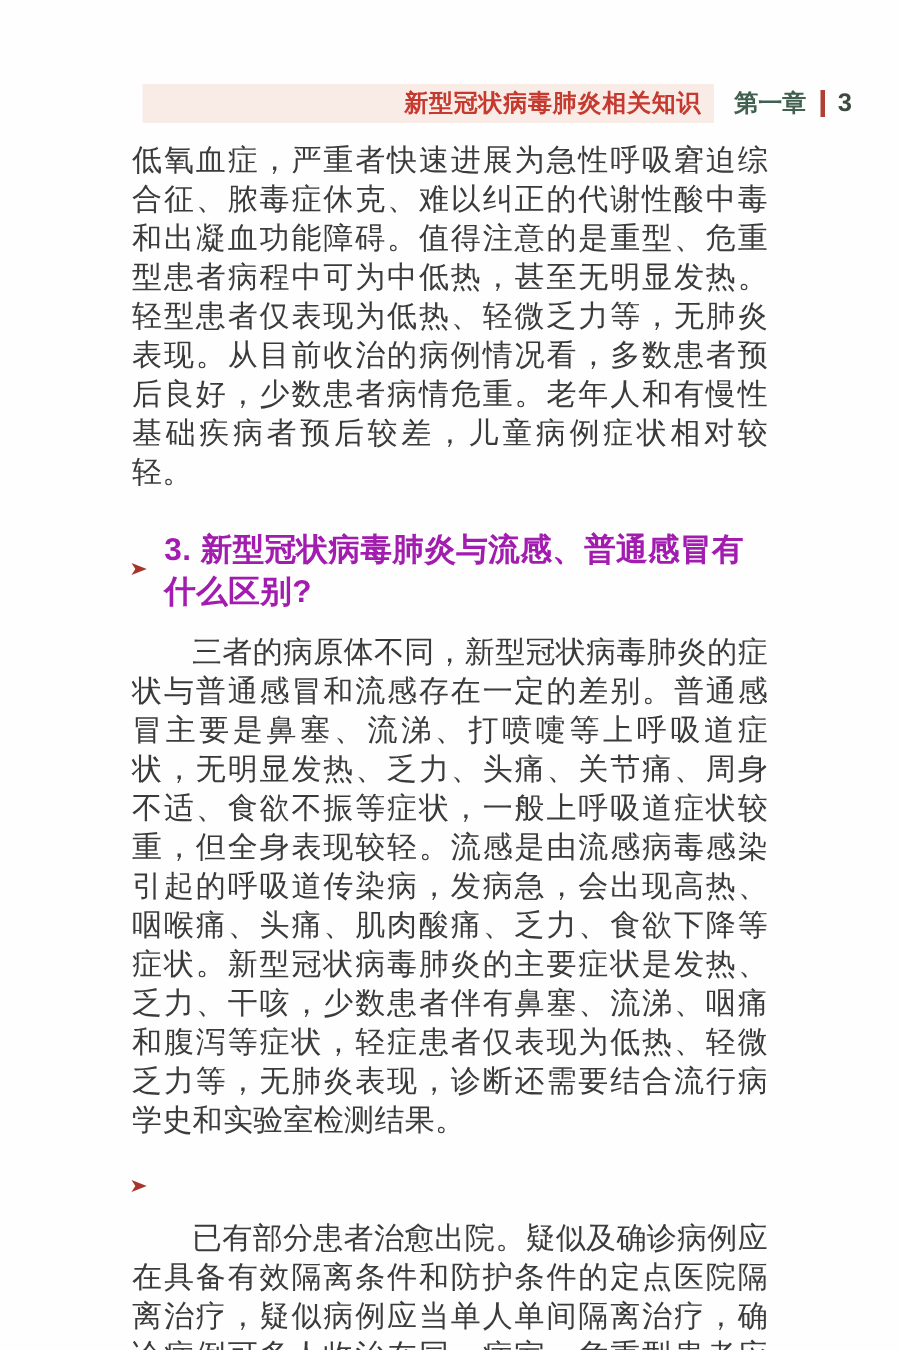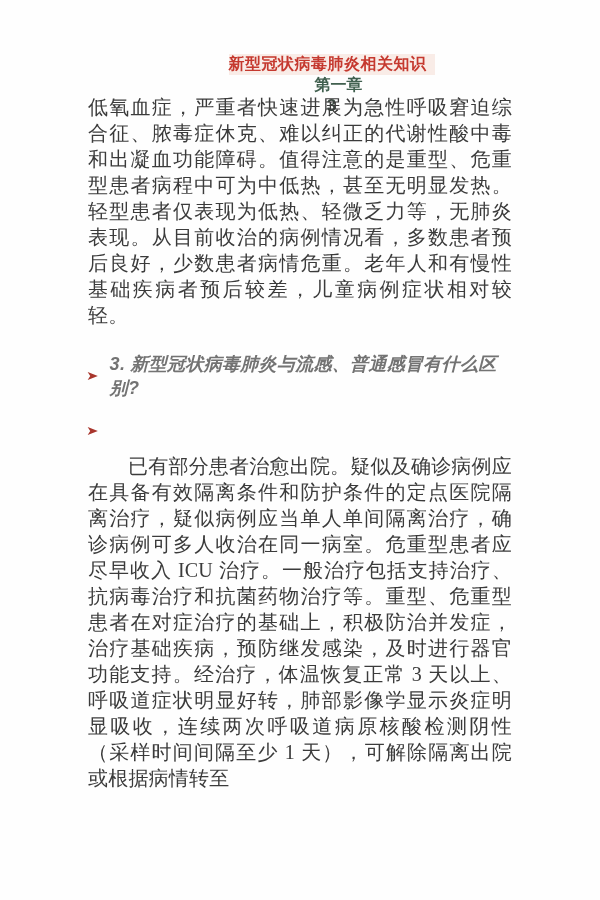--- a/index.html
+++ b/index.html
@@ -17,21 +17,20 @@
   }
   
   .header {
     position: absolute;
     top: 54px;
     left: 95px;
     right: 32px;
     height: 30px;
     display: flex;
     align-items: center;
-    flex-direction: column;
   }
   .band {
     flex: 1;
     height: 26px;
     background: #f9ece7;
     display: flex;
     align-items: center;
     justify-content: flex-end;
     padding-right: 8px;
   }
@@ -87,26 +86,25 @@
     gap: 11px;
     margin: 24px 0 14px -2px;
   }
   .arrow {
     color: #a8352c;
     font-size: 15px;
     line-height: 1;
     transform: scaleY(0.85);
   }
   .heading-text {
-    color: #737373;
+    color: #a21caf;
     font-family: "Liberation Sans", sans-serif;
     font-weight: bold;
-    font-size: 18px;
+    font-size: 21px;
     letter-spacing: 0.3px;
-    font-style: italic;
   }
 </style>
 </head>
 <body>
 
 <div class="page">
 
   <div class="header">
     <div class="band">
       <span class="band-title">新型冠状病毒肺炎相关知识</span>
@@ -118,20 +116,21 @@
 
   <div class="content">
 
     <p class="body-para">低氧血症，严重者快速进展为急性呼吸窘迫综合征、脓毒症休克、难以纠正的代谢性酸中毒和出凝血功能障碍。值得注意的是重型、危重型患者病程中可为中低热，甚至无明显发热。轻型患者仅表现为低热、轻微乏力等，无肺炎表现。从目前收治的病例情况看，多数患者预后良好，少数患者病情危重。老年人和有慢性基础疾病者预后较差，儿童病例症状相对较轻。</p>
 
     <div class="section-heading">
       <span class="arrow">➤</span>
       <span class="heading-text">3. 新型冠状病毒肺炎与流感、普通感冒有什么区别?</span>
     </div>
 
+    <p class="body-para indent">三者的病原体不同，新型冠状病毒肺炎的症状与普通感冒和流感存在一定的差别。普通感冒主要是鼻塞、流涕、打喷嚏等上呼吸道症状，无明显发热、乏力、头痛、关节痛、周身不适、食欲不振等症状，一般上呼吸道症状较重，但全身表现较轻。流感是由流感病毒感染引起的呼吸道传染病，发病急，会出现高热、咽喉痛、头痛、肌肉酸痛、乏力、食欲下降等症状。新型冠状病毒肺炎的主要症状是发热、乏力、干咳，少数患者伴有鼻塞、流涕、咽痛和腹泻等症状，轻症患者仅表现为低热、轻微乏力等，无肺炎表现，诊断还需要结合流行病学史和实验室检测结果。</p>
 
     <div class="section-heading">
       <span class="arrow">➤</span>
     </div>
 
     <p class="body-para indent">已有部分患者治愈出院。疑似及确诊病例应在具备有效隔离条件和防护条件的定点医院隔离治疗，疑似病例应当单人单间隔离治疗，确诊病例可多人收治在同一病室。危重型患者应尽早收入 ICU 治疗。一般治疗包括支持治疗、抗病毒治疗和抗菌药物治疗等。重型、危重型患者在对症治疗的基础上，积极防治并发症，治疗基础疾病，预防继发感染，及时进行器官功能支持。经治疗，体温恢复正常 3 天以上、呼吸道症状明显好转，肺部影像学显示炎症明显吸收，连续两次呼吸道病原核酸检测阴性（采样时间间隔至少 1 天），可解除隔离出院或根据病情转至</p>
 
   </div>
 </div>
 

